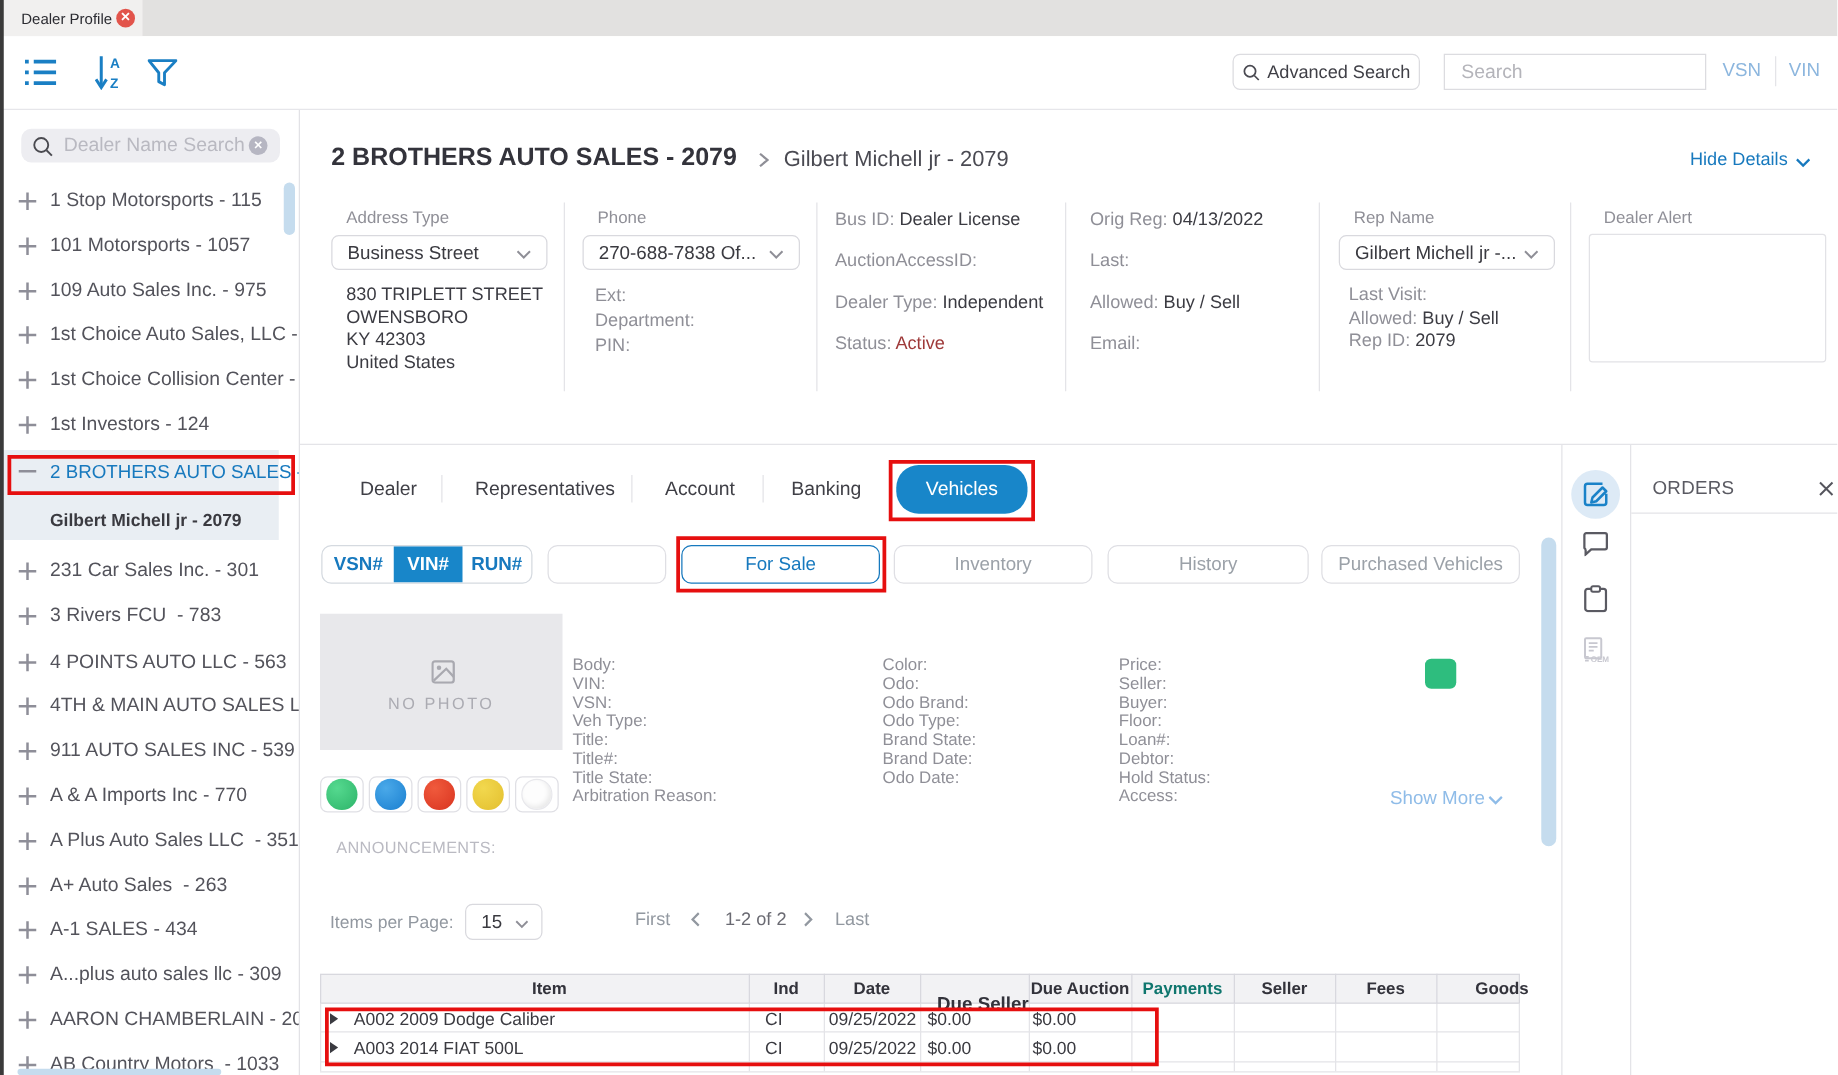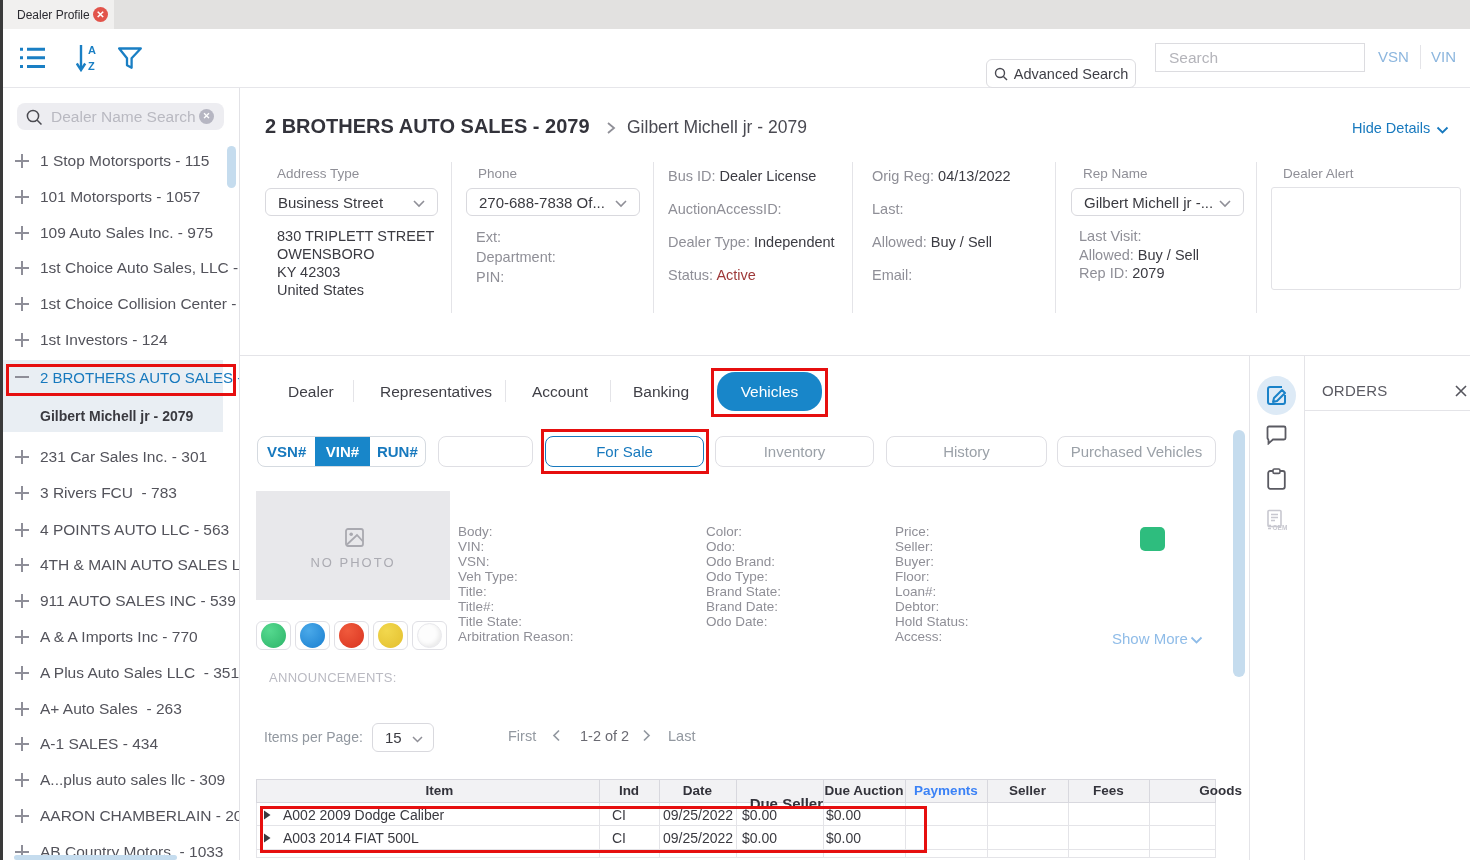--- a/index.html
+++ b/index.html
@@ -34,21 +34,21 @@
   </svg>
 <svg class="abs" style="left:76px;top:44px;" width="26" height="28" viewBox="0 0 26 28">
     <path d="M5 1v23" stroke="#1a7fc4" stroke-width="2.4"></path>
     <path d="M0.8 19.5L5 26l4.2-6.5" fill="none" stroke="#1a7fc4" stroke-width="2.4"></path>
     <text x="12" y="10" font-size="11" font-weight="bold" fill="#1a7fc4" font-family="Liberation Sans,sans-serif">A</text>
     <text x="12" y="26" font-size="11" font-weight="bold" fill="#1a7fc4" font-family="Liberation Sans,sans-serif">Z</text>
   </svg>
 <svg class="abs" style="left:118px;top:47px;" width="24" height="24" viewBox="0 0 24 24">
     <path d="M1.2 1.5h21.6L13.6 11.2v9.6l-4.6-2.5v-7.1z" fill="none" stroke="#1a7fc4" stroke-width="2.3" stroke-linejoin="round"></path>
   </svg>
-<div class="abs" style="left:986px;top:59px;width:150px;height:29px;border:1px solid #dcdce0;border-radius:6px;background:#fff;display:flex;align-items:center;justify-content:center;font-size:14.5px;color:#3f3f46;">
+<div class="abs" style="left:986px;top:43px;width:150px;height:29px;border:1px solid #dcdce0;border-radius:6px;background:#fff;display:flex;align-items:center;justify-content:center;font-size:14.5px;color:#3f3f46;">
   <svg width="14" height="14" viewBox="0 0 14 14" style="margin-right:6px;">
       <circle cx="6" cy="6" r="4.5" fill="none" stroke="#4a4a52" stroke-width="1.4"></circle>
       <line x1="9.4" y1="9.4" x2="13" y2="13" stroke="#4a4a52" stroke-width="1.4"></line>
     </svg>
   Advanced Search
 </div>
 <div class="abs" style="left:1155px;top:43px;width:210px;height:29px;border:1px solid #dcdce0;background:#fff;font-size:15.5px;color:#b4b4ba;line-height:27px;padding-left:13px;">Search</div>
 <div class="abs" style="left:1378px;top:48px;font-size:15px;color:#8cb6de;">VSN</div>
 <div class="vline abs" style="left:1420px;top:45px;height:24px;"></div>
 <div class="abs" style="left:1431px;top:48px;font-size:15px;color:#8cb6de;">VIN</div>
@@ -278,24 +278,24 @@
       <path d="M2 1.5l5 5-5 5" fill="none" stroke="#9298a0" stroke-width="1.7"></path>
     </svg>
   <div class="abs nowrap" style="left:428px;top:308px;font-size:14.5px;color:#9298a0;">Last</div>
 
   <div class="abs" style="left:16px;top:359px;width:960px;height:24px;background:#f2f2f4;border:1px solid #d8d8de;"></div>
   <div class="abs nowrap" style="left:28px;top:363px;width:343px;text-align:center;font-size:13.5px;font-weight:bold;color:#33333b;">Item</div>
   <div class="abs nowrap" style="left:359px;top:363px;width:60px;text-align:center;font-size:13.5px;font-weight:bold;color:#33333b;">Ind</div>
   <div class="abs nowrap" style="left:419px;top:363px;width:77px;text-align:center;font-size:13.5px;font-weight:bold;color:#33333b;">Date</div>
   <div class="abs nowrap" style="left:496px;top:375px;width:87px;text-align:right;font-size:15px;font-weight:bold;color:#33333b;">Due Seller</div>
   <div class="abs nowrap" style="left:583px;top:363px;width:82px;text-align:center;font-size:13.5px;font-weight:bold;color:#33333b;">Due Auction</div>
-  <div class="abs nowrap" style="left:665px;top:363px;width:82px;text-align:center;font-size:13.5px;font-weight:bold;color:#3b82f6;">Payments</div>
+  <div class="abs nowrap" style="left:665px;top:363px;width:82px;text-align:center;font-size:13.5px;font-weight:bold;color:#0f766e;">Payments</div>
   <div class="abs nowrap" style="left:747px;top:363px;width:81px;text-align:center;font-size:13.5px;font-weight:bold;color:#33333b;">Seller</div>
   <div class="abs nowrap" style="left:828px;top:363px;width:81px;text-align:center;font-size:13.5px;font-weight:bold;color:#33333b;">Fees</div>
-  <div class="abs nowrap" style="left:902px;top:363px;width:100px;text-align:right;font-size:13.5px;font-weight:bold;color:#33333b;">Goods</div>
+  <div class="abs nowrap" style="left:883px;top:363px;width:100px;text-align:right;font-size:13.5px;font-weight:bold;color:#33333b;">Goods</div>
 
   <div class="vline abs" style="left:359px;top:359px;height:24px;background:#d8d8de;"></div>
   <div class="vline abs" style="left:419px;top:359px;height:24px;background:#d8d8de;"></div>
   <div class="vline abs" style="left:496px;top:359px;height:24px;background:#d8d8de;"></div>
   <div class="vline abs" style="left:583px;top:359px;height:24px;background:#d8d8de;"></div>
   <div class="vline abs" style="left:665px;top:359px;height:24px;background:#d8d8de;"></div>
   <div class="vline abs" style="left:747px;top:359px;height:24px;background:#d8d8de;"></div>
   <div class="vline abs" style="left:828px;top:359px;height:24px;background:#d8d8de;"></div>
   <div class="vline abs" style="left:909px;top:359px;height:24px;background:#d8d8de;"></div>
 

